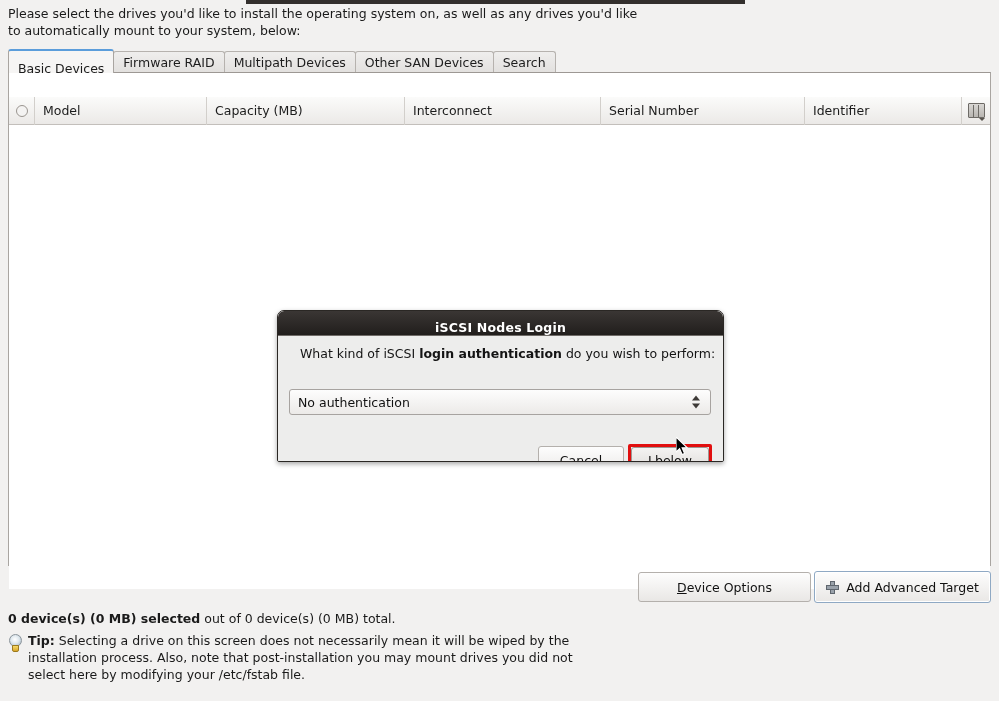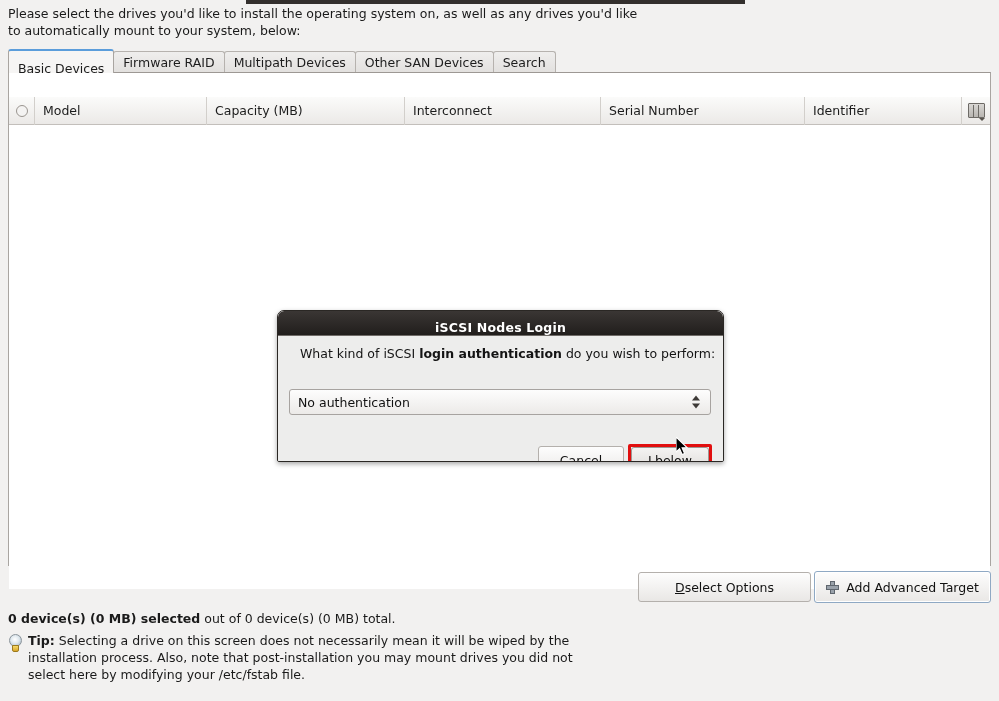--- a/index.html
+++ b/index.html
@@ -361,21 +361,21 @@
     <div class="col" id="col-chooser">
       <span class="chooser-icon"></span>
       <span class="chooser-arrow"></span>
     </div>
   </div>
   <div id="list-body"></div>
 </div>
 
 <div class="btn" id="device-options-button">
   <span class="mnem">D</span>
-    <span>select Options</span>
+    <span>evice Options</span>
 </div>
 
 <div class="btn" id="add-advanced-target-button">
   <span class="plus-icon"></span>
   <span>Add Advanced Target</span>
 </div>
 
 <div id="status-line">
   <b>0 device(s) (0 MB) selected</b><span> out of 0 device(s) (0 MB) total.</span>
 </div>

